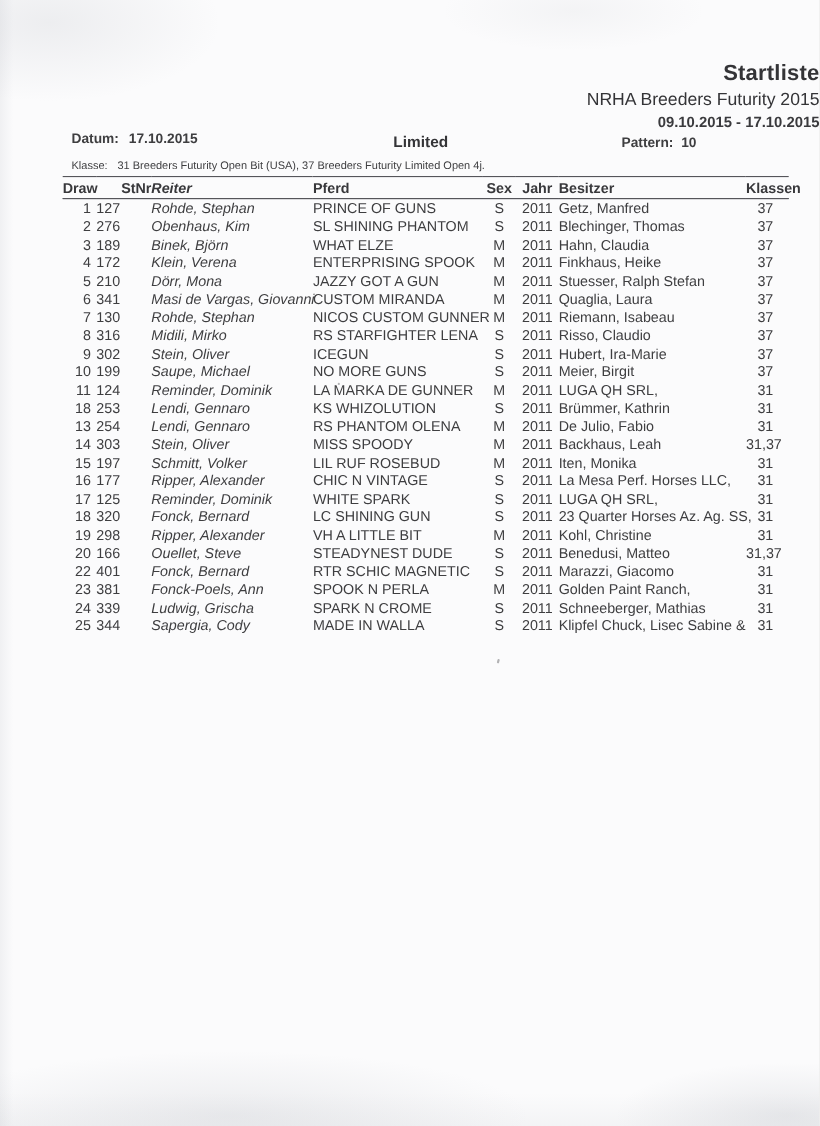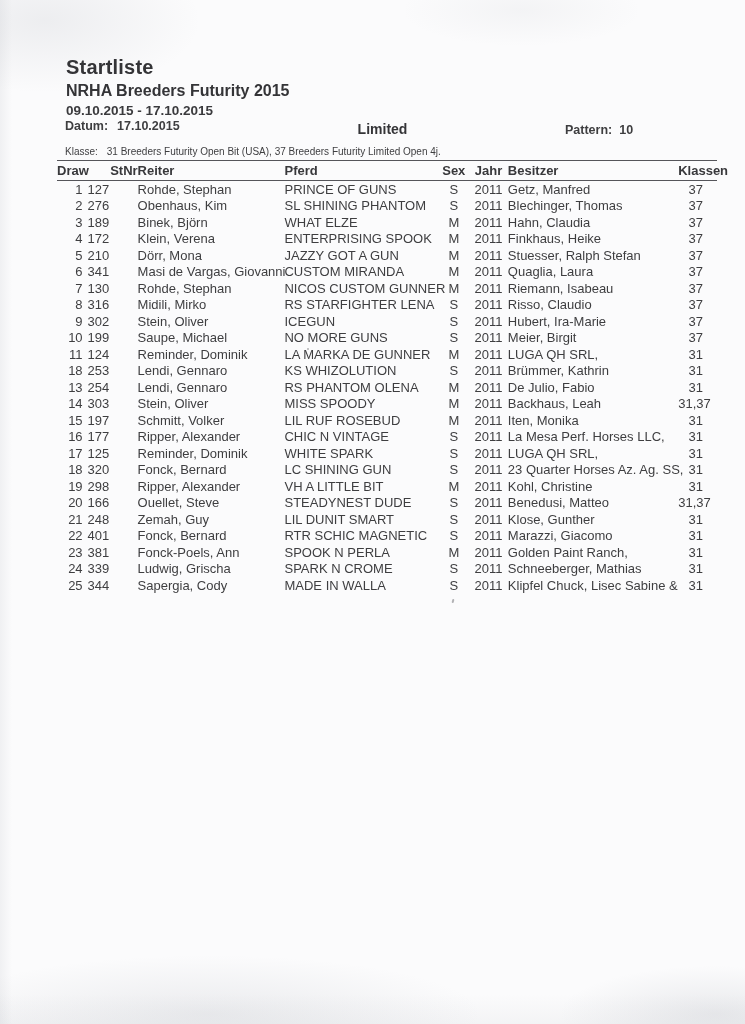--- a/index.html
+++ b/index.html
@@ -12,23 +12,23 @@
     background:
       radial-gradient(ellipse 260px 120px at 6% 2%, rgba(150,155,165,.14), transparent 60%),
       radial-gradient(ellipse 420px 90px at 28% 99%, rgba(150,155,165,.16), transparent 65%),
       radial-gradient(ellipse 260px 80px at 96% 99%, rgba(150,155,165,.18), transparent 60%),
       radial-gradient(ellipse 200px 60px at 70% 1%, rgba(150,155,165,.08), transparent 60%),
       linear-gradient(90deg, rgba(140,145,155,.10), rgba(140,145,155,0) 12px),
       linear-gradient(0deg, rgba(140,145,155,.07), rgba(140,145,155,0) 30px),
       #fbfbfc;
     overflow:hidden;
   }
-  .doc-header{position:absolute;left:66px;right:0;top:56px;text-align:left;}
+  .doc-header{position:absolute;left:66px;right:0;top:56px;text-align:right;}
   .title{font-size:20px;font-weight:bold;color:#343437;letter-spacing:.2px;}
-  .subtitle{font-size:16px;font-weight:bold;color:#343437;margin-top:3px;}
+  .subtitle{font-size:16px;font-weight:normal;color:#343437;margin-top:3px;}
   .daterange{font-size:13.5px;font-weight:bold;color:#3a3a3d;margin-top:3px;}
 
   .meta-datum{position:absolute;left:65px;top:119px;font-size:12.5px;font-weight:bold;}
   .meta-datum .val{margin-left:9px;}
   .meta-finale{position:absolute;left:20px;right:0;top:121px;text-align:center;font-size:14px;font-weight:bold;color:#343437;}
   .meta-pattern{position:absolute;left:565px;top:123px;font-size:12.5px;font-weight:bold;}
   .meta-pattern .val{margin-left:7px;}
   .klasse-row{position:absolute;left:65px;top:146px;font-size:10px;font-weight:normal;}
   .klasse-row .val{margin-left:9px;}
 
@@ -42,21 +42,21 @@
     border-bottom:1px solid #55555a;
   }
   .start-table th{font-weight:bold;height:19px;padding:0;vertical-align:middle;white-space:nowrap;overflow:visible;color:#38383b;}
   .start-table td{height:16.5px;padding:0;vertical-align:middle;white-space:nowrap;overflow:visible;}
   .col-draw{width:30px;}
   th.col-draw{text-align:left;}
   td.col-draw{text-align:right;padding-right:5px;}
   .col-stnr{width:40px;}
   th.col-stnr{text-align:right;padding-left:9px;}
   td.col-stnr{padding-right:3px;}
-  .col-reiter{width:144px;text-align:left;padding-left:3px;}
+  .col-reiter{width:144px;text-align:left;padding-left:3px;font-style:italic;}
   .col-pferd{width:151px;text-align:left;}
   .col-sex{width:30px;text-align:center;}
   .col-jahr{width:38px;text-align:center;}
   .col-besitzer{width:167px;text-align:left;padding-left:2px;}
   .col-klassen{width:38px;}
   th.col-klassen{text-align:right;}
   td.col-klassen{text-align:right;padding-right:14px;}
 
   .speck{position:absolute;background:#8a8a8e;border-radius:50%;opacity:.65;}
   .speck1{left:307px;top:348px;width:2px;height:2px;}
@@ -293,30 +293,20 @@
           <td class="col-draw">20</td>
           <td class="col-stnr">166</td>
           <td class="col-reiter">Ouellet, Steve</td>
           <td class="col-pferd">STEADYNEST DUDE</td>
           <td class="col-sex">S</td>
           <td class="col-jahr">2011</td>
           <td class="col-besitzer">Benedusi, Matteo</td>
           <td class="col-klassen">31,37</td>
         </tr>
         <tr>
-          <td class="col-draw">21</td>
-          <td class="col-stnr">248</td>
-          <td class="col-reiter">Zemah, Guy</td>
-          <td class="col-pferd">LIL DUNIT SMART</td>
-          <td class="col-sex">S</td>
-          <td class="col-jahr">2011</td>
-          <td class="col-besitzer">Klose, Gunther</td>
-          <td class="col-klassen">31</td>
-        </tr>
-        <tr>
           <td class="col-draw">22</td>
           <td class="col-stnr">401</td>
           <td class="col-reiter">Fonck, Bernard</td>
           <td class="col-pferd">RTR SCHIC MAGNETIC</td>
           <td class="col-sex">S</td>
           <td class="col-jahr">2011</td>
           <td class="col-besitzer">Marazzi, Giacomo</td>
           <td class="col-klassen">31</td>
         </tr>
         <tr>

